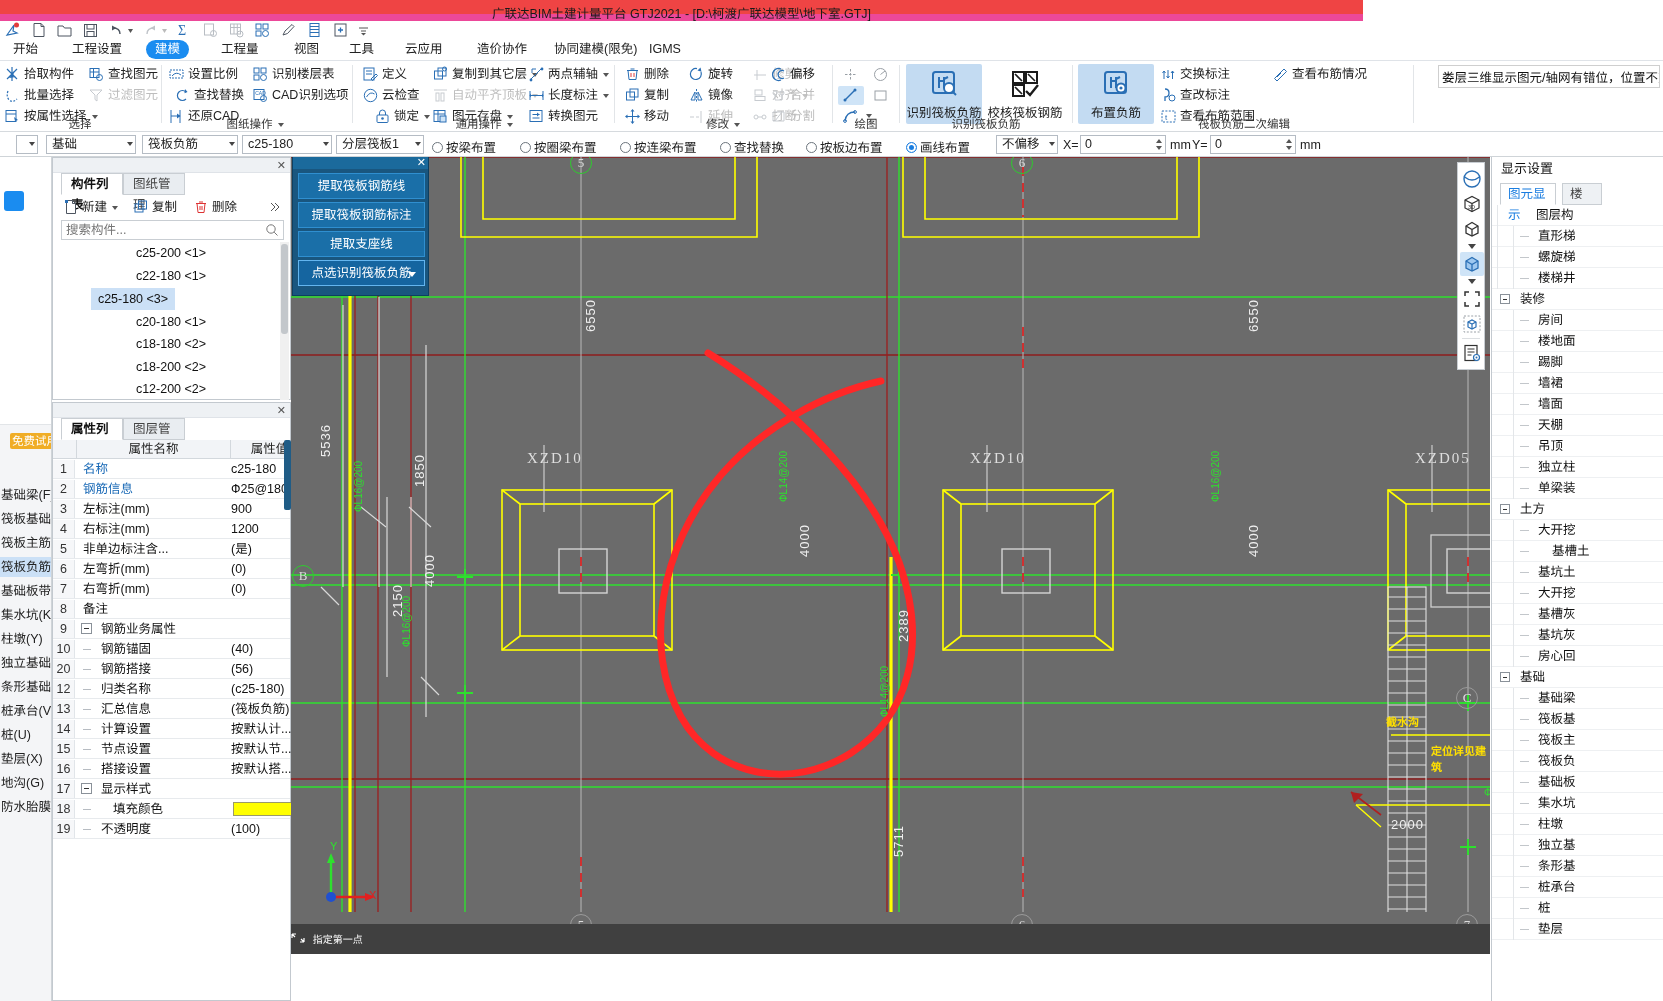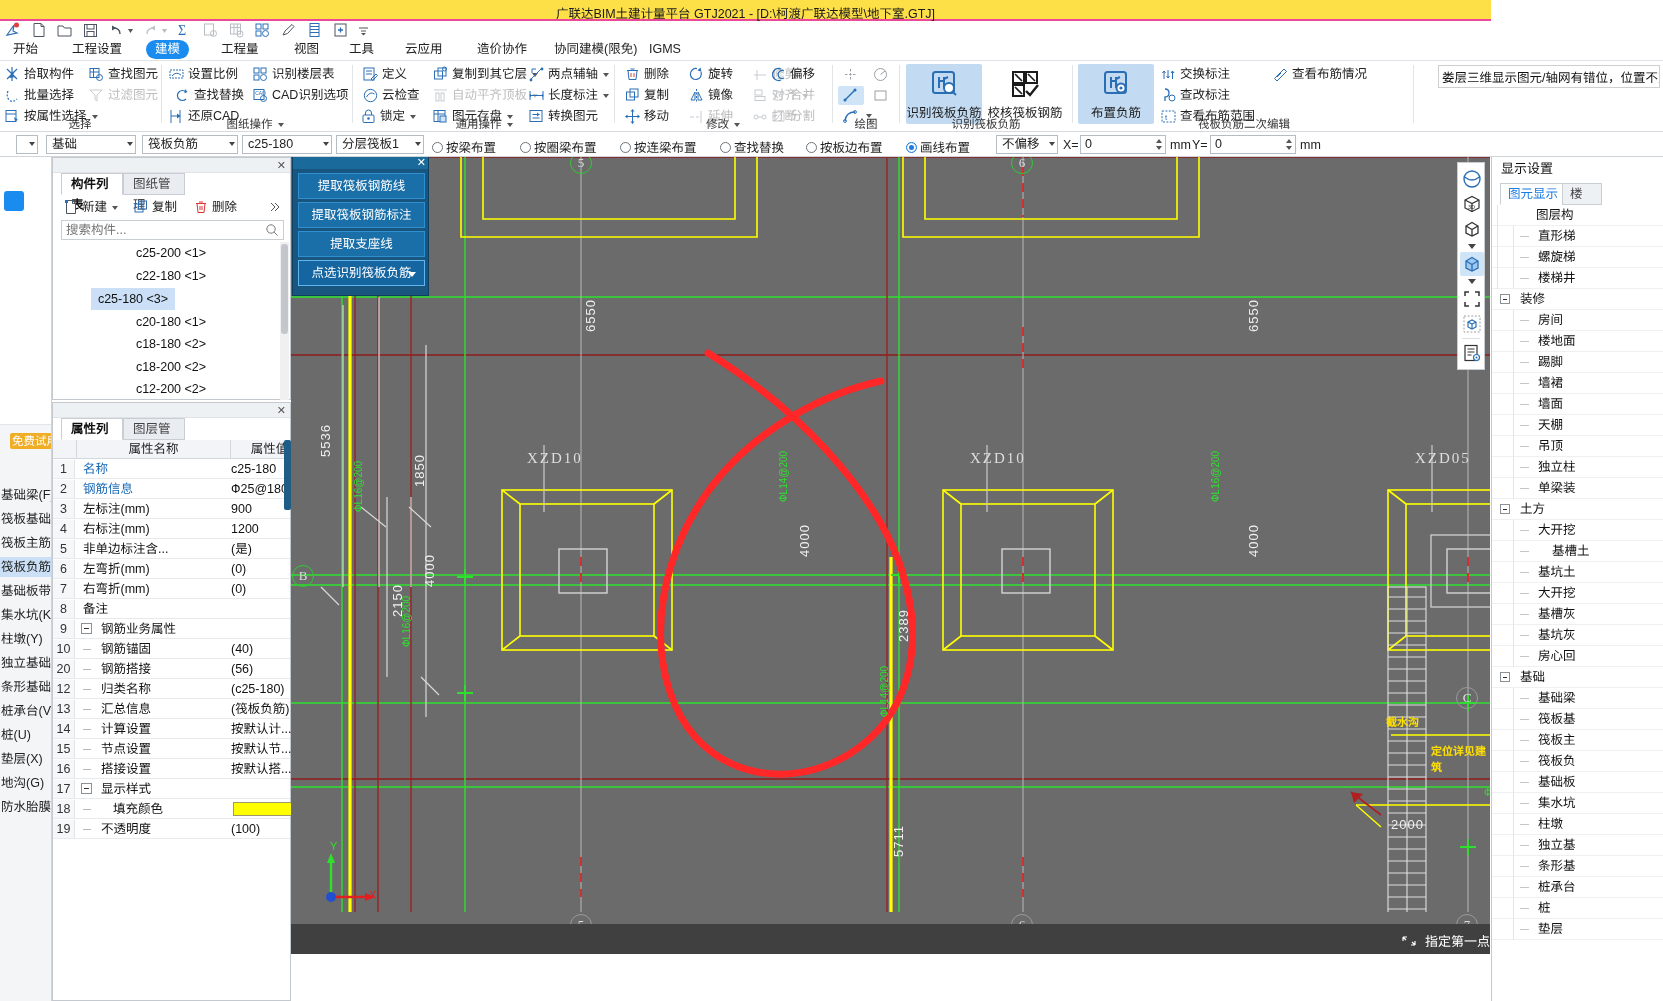--- a/index.html
+++ b/index.html
@@ -5,22 +5,22 @@
 <style>
   * { box-sizing: border-box; margin:0; padding:0; }
   html,body{
     width:1663px; height:1001px; overflow:hidden;
     font-family:"Liberation Sans","DejaVu Sans",sans-serif;
     font-size:12px; color:#222; background:#fff;
   }
   #app{ position:relative; width:1663px; height:1001px; }
 
   
-  .titlebar{ position:absolute; left:0; top:0; width:1491px; height:21px;
-    background:#fde047; border-bottom:2px solid #ec4899; }
+  .titlebar{ position:absolute; left:0; top:0; width:1363px; height:21px;
+    background:#ef4444; border-bottom:7px solid #ec4899; }
   .titlebar .title{ position:absolute; left:0; right:0; top:3px; text-align:center;
     font-size:12.5px; color:#1a1a1a; }
 
   
   .qat{ position:absolute; left:0; top:21px; width:1663px; height:18px; background:#fff; }
   .qat .qitem{ position:absolute; top:1px; width:17px; height:16px; cursor:pointer; }
   .qat svg{ display:block; }
 
   
   .menubar{ position:absolute; left:0; top:39px; width:1663px; height:22px;
@@ -127,22 +127,22 @@
   .tree-ex{ position:absolute; left:80px; top:3px; width:11px;height:11px;
     border:1px solid #8a9199; background:#fff; cursor:pointer;}
   .tree-ex:before{ content:""; position:absolute; left:2px; top:4px; width:5px;height:1px;background:#333;}
   .tdash{ position:absolute; width:8px; height:1px; background:#b7bcc2; top:9px; }
 
   
   .canvas{ position:absolute; left:291px; top:157px; width:1199px; height:767px;
     background:#6b6b6b; overflow:hidden; }
   .statusbar{ position:absolute; left:291px; top:924px; width:1199px; height:30px;
     background:#404040; color:#fff; }
-  .statusbar .cmd{ position:absolute; left:0; right:0; top:7px; text-align:right;
-    font-size:13px; color:#fff; }
+  .statusbar .cmd{ position:absolute; left:0; right:0; top:7px; text-align:left;
+    font-size:10px; color:#fff; }
   .axislbl{ position:absolute; width:22px;height:22px; border:1.5px solid #2ecb2e; border-radius:50%;
     color:#dcdcdc; font-size:13px; text-align:center; line-height:20px; font-family:"Liberation Serif",serif;}
   .axislbl.gray{ border-color:#9a9a9a; color:#e0e0e0;}
   .dimtext{ position:absolute; color:#f0f0f0; font-size:13px; letter-spacing:1px;
      font-family:"Liberation Sans",sans-serif; }
   .dimtext.v{ transform:rotate(-90deg); transform-origin:0 0; }
   .greentext{ position:absolute; color:#2ee02e; font-size:10px; font-family:"Liberation Sans",sans-serif;}
   .greentext.v{ transform:rotate(-90deg); transform-origin:0 0; }
   .ylwtext{ position:absolute; color:#ffe000; font-size:11px; font-weight:bold;}
   .collbl{ position:absolute; color:#dedede; font-size:15px; letter-spacing:2px;
@@ -435,21 +435,21 @@
       </div>
       <div class="rbtn" style="left:6px; top:25px">
         <span class="ic">
           <svg width="17" height="17" viewBox="0 0 17 17">
               <circle cx="8.5" cy="8.5" r="6.2" fill="none" stroke="#2a6fb5"></circle>
               <path d="M4.5 10 Q8 4 12.5 7" fill="none" stroke="#2a6fb5"></path>
             </svg>
         </span>
         <span>云检查</span>
       </div>
-      <div class="rbtn" style="left:4px; top:46px">
+      <div class="rbtn" style="left:18px; top:46px">
         <span class="ic">
           <svg width="17" height="17" viewBox="0 0 17 17">
               <rect x="3" y="7" width="11" height="7.5" rx="1" fill="none" stroke="#2a6fb5"></rect>
               <path d="M5.5 7V5a3 3 0 0 1 6 0v2" fill="none" stroke="#2a6fb5"></path>
               <circle cx="8.5" cy="10.5" r="1.3" fill="#2a6fb5"></circle>
             </svg>
         </span>
         <span>锁定</span><i class="caret"></i>
       </div>
 
@@ -1313,21 +1313,21 @@
         <svg width="14" height="14" viewBox="0 0 14 14">
             <path d="M1 3 L4 6 M1 3 L1 7 M1 3 L5 3 M13 11 L10 8 M13 11 L13 7 M13 11 L9 11" stroke="#fff" stroke-width="1.2" fill="none"></path>
           </svg>
       </span>
       <span>指定第一点</span>
     </div>
   </div>
 
   <div class="rpanel">
     <div class="rh">显示设置</div>
-    <div class="rtab active" style="left:8px; width:80px">图元显示</div>
+    <div class="rtab active" style="left:8px; width:56px">图元显示</div>
     <div class="rtab idle" style="left:70px; width:40px">楼</div>
 
     <div class="rtree">
       <div class="trow" style="top:0px">
           <span class="vl1"></span>
           <span class="tx" style="left:44px">图层构</span>
         </div>
       <div class="trow" style="top:21px">
           <span class="vl1"></span>
           <span class="vl2"></span>

